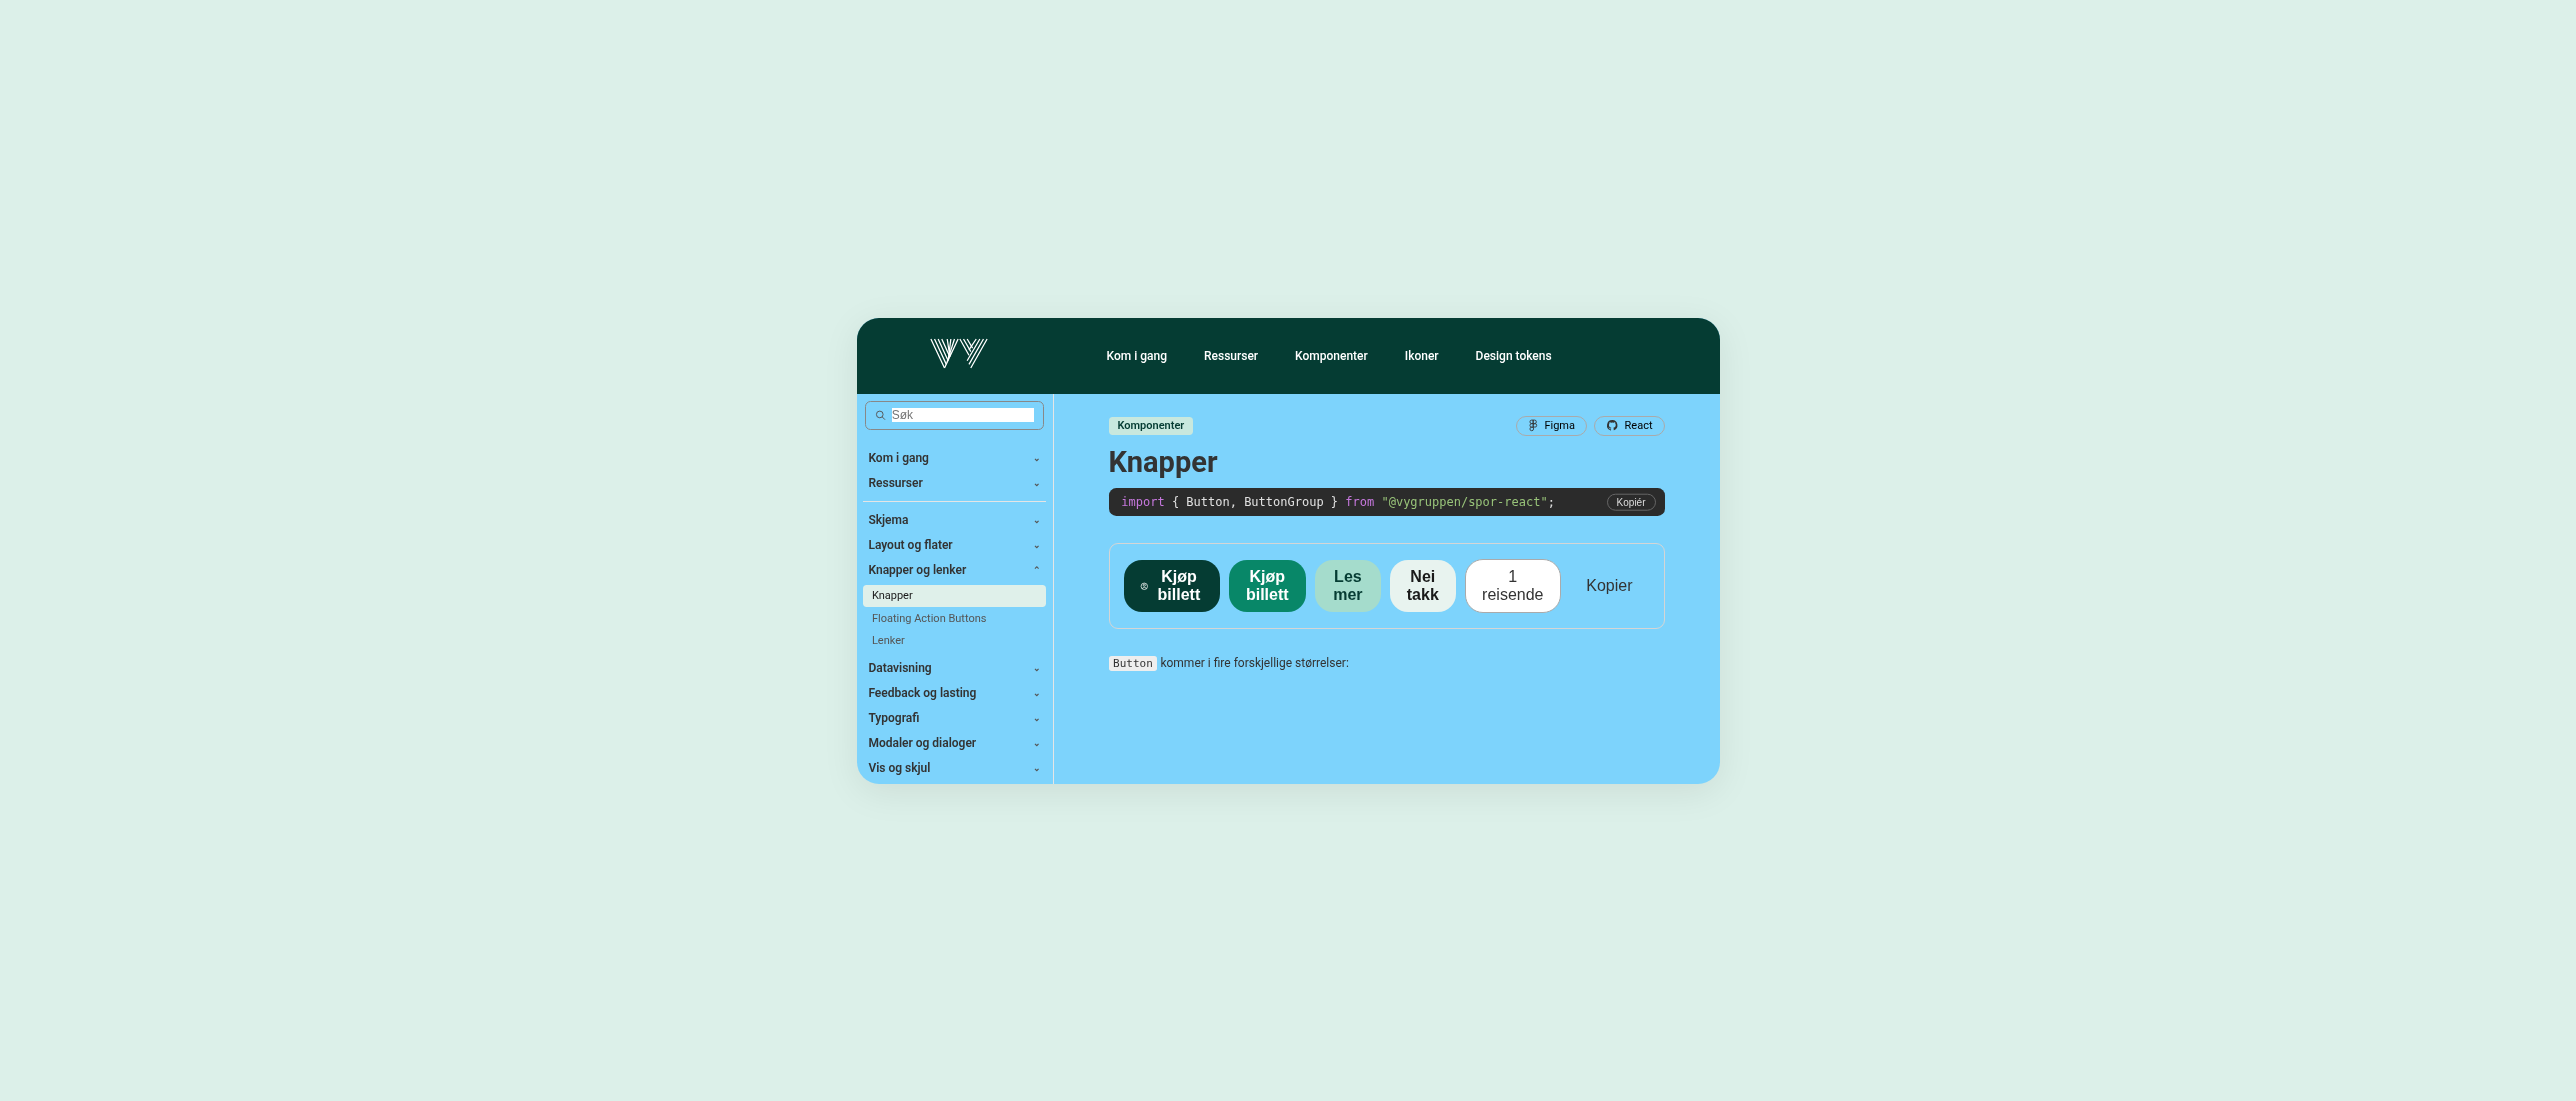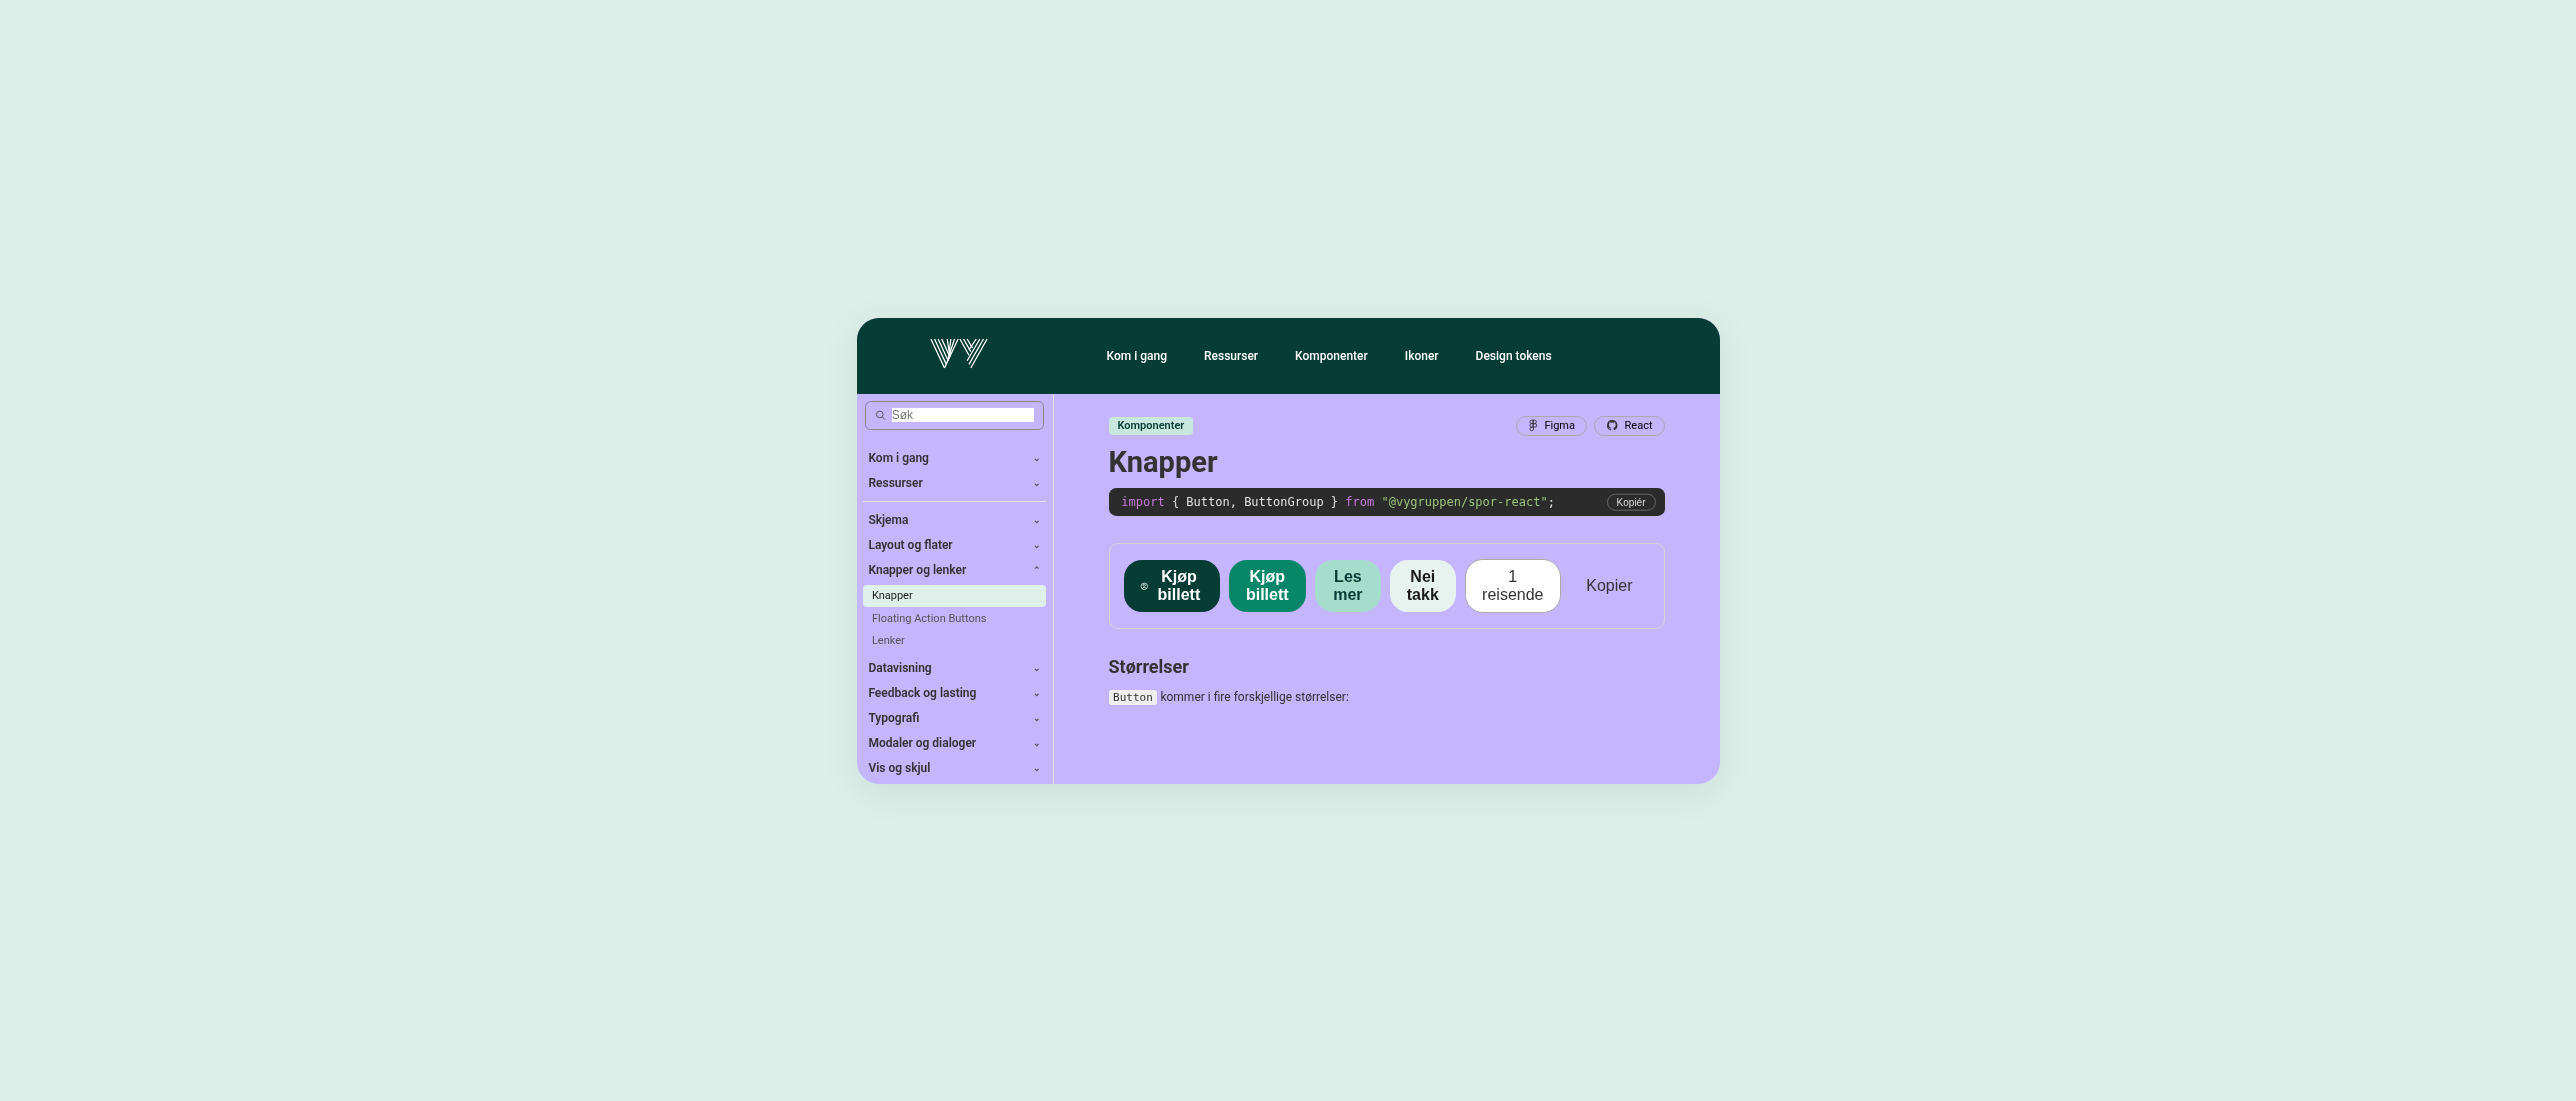--- a/index.html
+++ b/index.html
@@ -7,21 +7,21 @@
       background: #dcf0e9;
       font-family: -apple-system, BlinkMacSystemFont, "Segoe UI", Roboto, sans-serif;
       display: flex;
       justify-content: center;
       align-items: center;
       min-height: 100vh;
       padding: 73px 0;
     }
     .app-window {
       width: 863px;
-      background: #c4b5fd;
+      background: #7dd3fc;
       border-radius: 22px;
       overflow: hidden;
       box-shadow: 0 7.3px 37px rgba(0,0,0,0.08);
     }
     .header {
       background: #053c33;
       height: 76px;
       display: flex;
       align-items: center;
       padding: 0 73px;
@@ -344,21 +344,20 @@
           </svg>
           <span>Kjøp billett</span>
         </button>
         <button class="btn btn-green">Kjøp billett</button>
         <button class="btn btn-light">Les mer</button>
         <button class="btn btn-paler">Nei takk</button>
         <button class="btn btn-outline">1 reisende</button>
         <button class="btn btn-ghost">Kopier</button>
       </div>
 
-      <h2 class="section-title">Størrelser</h2>
       <p class="size-desc">
         <span class="inline-code">Button</span><span> kommer i fire forskjellige størrelser:</span>
       </p>
 
     </div>
 
   </div>
 </div>
 
 

